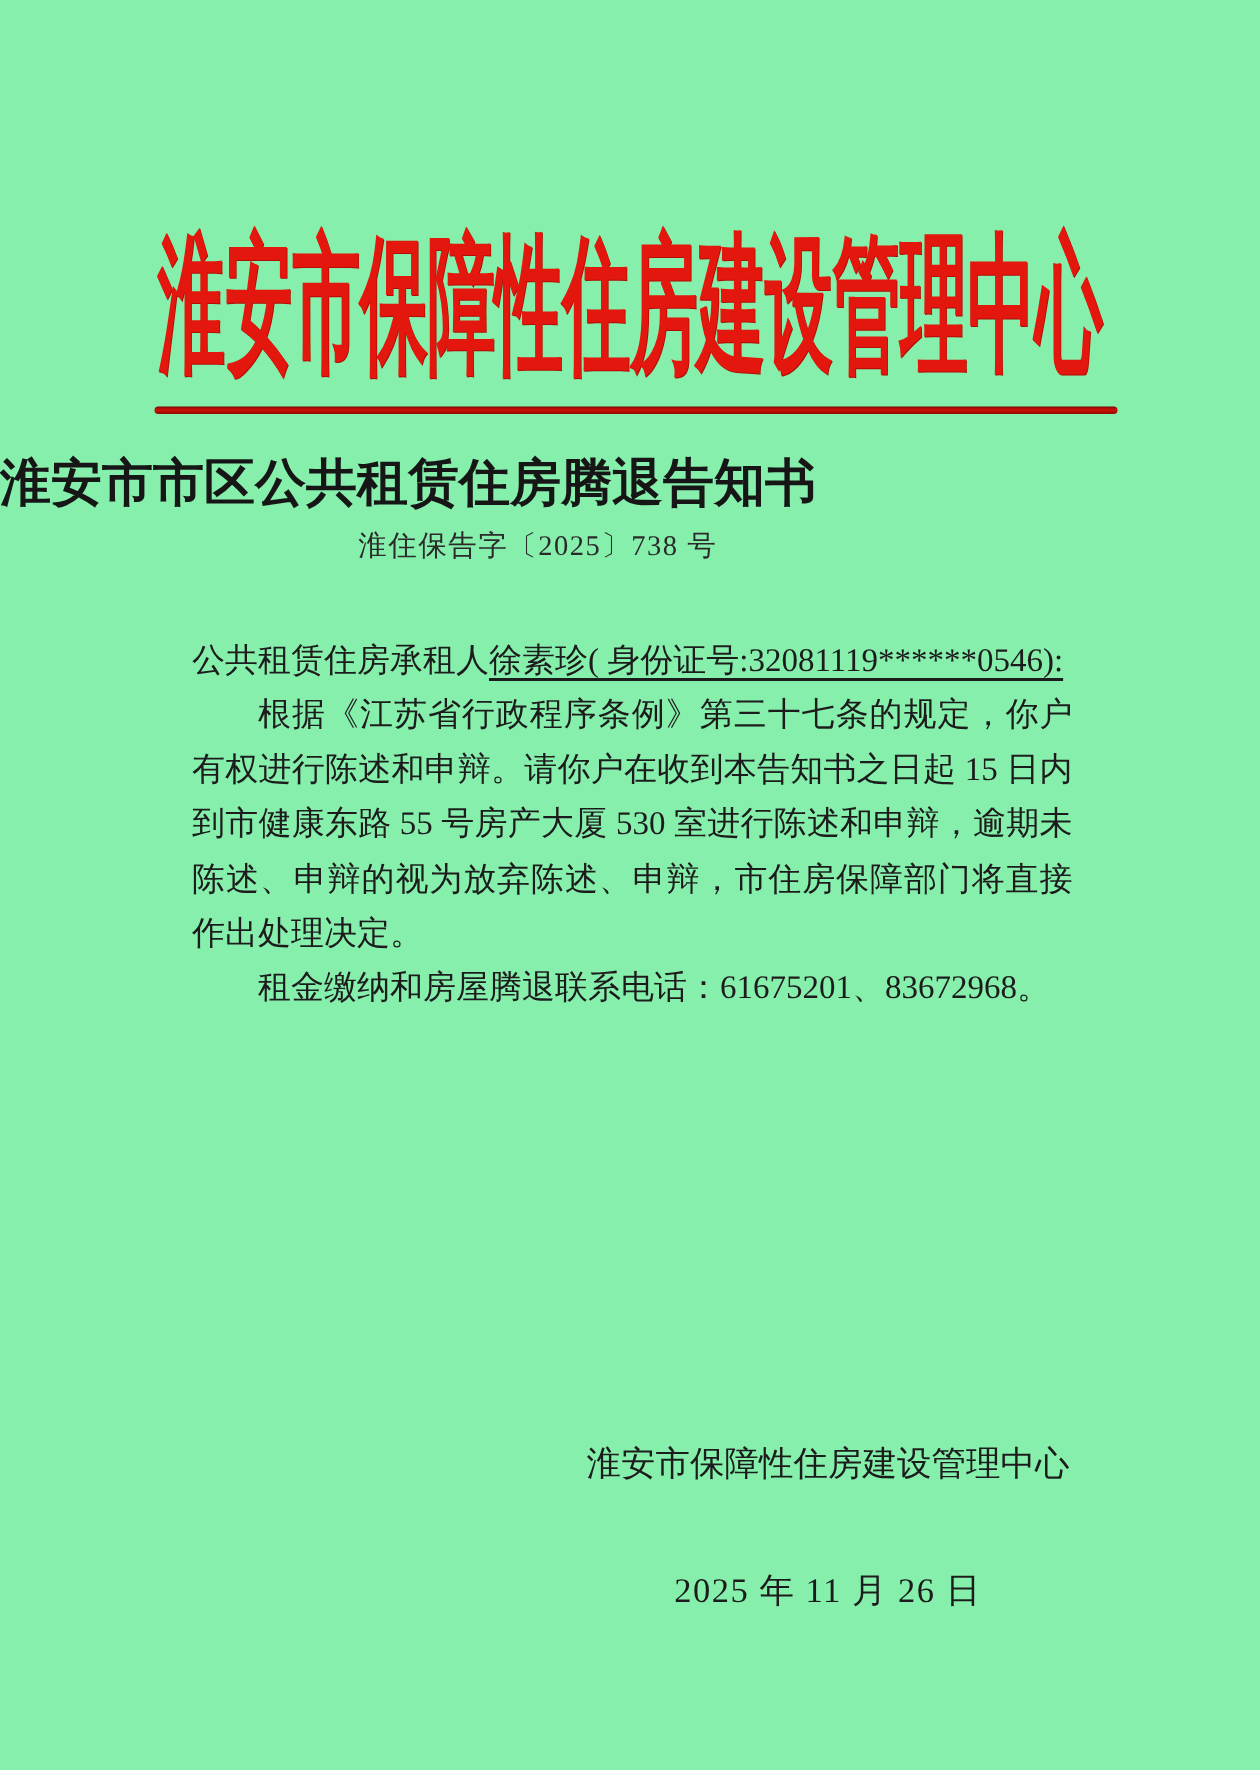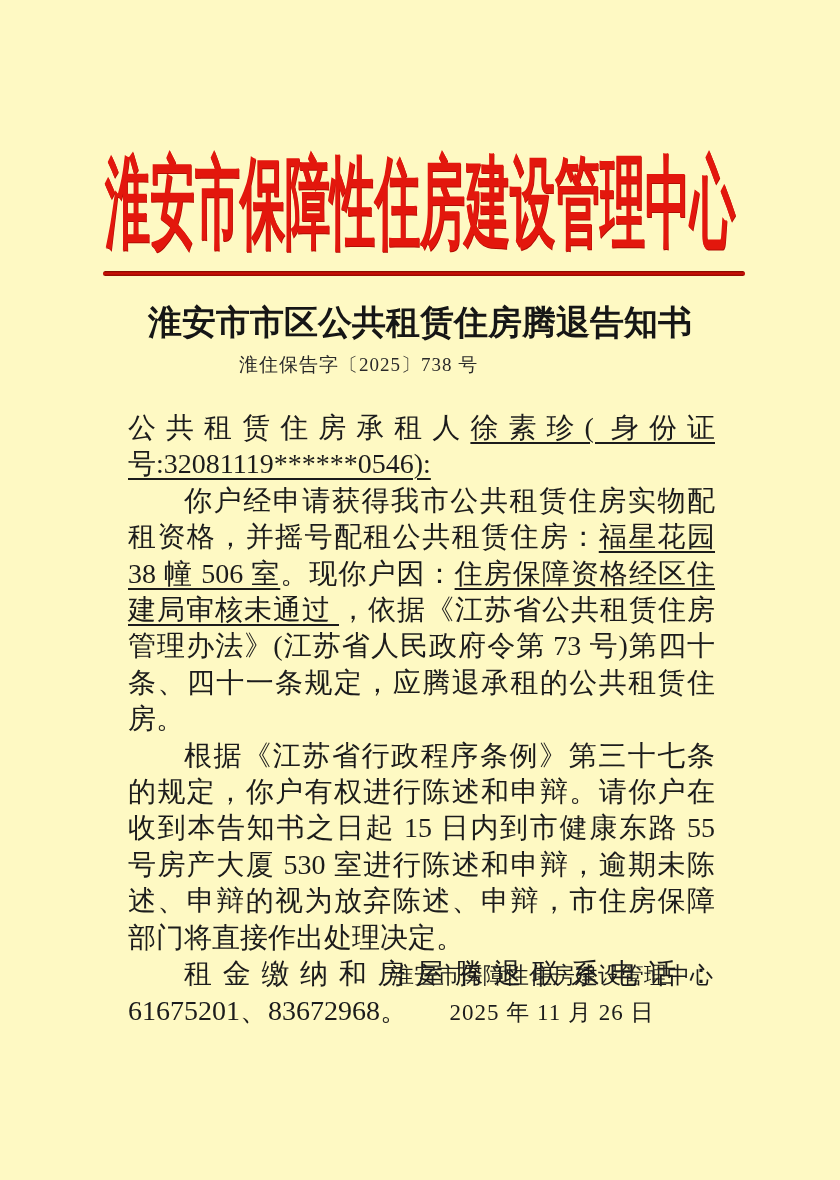--- a/index.html
+++ b/index.html
@@ -10,21 +10,21 @@
     width: 840px;
     height: 1180px;
     background: #ffffff;
     font-family: "Liberation Serif", "DejaVu Serif", serif;
     color: #1b1b1b;
   }
   .page {
     position: relative;
     width: 840px;
     height: 1180px;
-    background: #fef9c3;
+    background: #86efac;
     overflow: hidden;
   }
 
   
   .letterhead-title {
     position: absolute;
     top: 148px;
     left: calc(50% - 700px);
     width: 1400px;
     text-align: center;
@@ -48,45 +48,44 @@
     border-radius: 3px;
     background: linear-gradient(to bottom, #7d0701, #d01105 45%, #8f0a02);
   }
 
   .doc-title {
     position: absolute;
     top: 301px;
     left: 0;
     width: 840px;
     margin: 0;
-    text-align: center;
     font-size: 34px;
     line-height: 44px;
     font-weight: bold;
     color: #161616;
   }
 
   .doc-number {
     position: absolute;
     top: 352px;
     left: 0;
     width: 717px;
     text-align: center;
     font-size: 19px;
     line-height: 26px;
     color: #2a2a2a;
     letter-spacing: 1px;
   }
 
   .doc-body {
     position: absolute;
-    top: 410px;
+    top: 422px;
     left: 128px;
     width: 587px;
-    font-size: 28px;
+    font-size: 22px;
     line-height: 36.4px;
     text-align: justify;
     color: #1c1c1c;
   }
   .para {
     margin: 0;
     padding: 0;
     text-indent: 2em;
   }
   .para.no-indent {
@@ -101,40 +100,39 @@
   .signature {
     position: absolute;
     top: 957px;
     right: 127px;
     text-align: center;
     font-size: 23px;
     line-height: 37px;
     color: #1c1c1c;
   }
   .sig-org { white-space: nowrap; }
-  .sig-date { white-space: nowrap; letter-spacing: 1px; }
+  .sig-date { white-space: nowrap; letter-spacing: 1px; margin-top: 48px; }
 </style>
 </head>
 <body>
 
 <div class="page">
 
   <div class="letterhead-title">淮安市保障性住房建设管理中心</div>
 
   <div class="red-divider"></div>
 
   <h1 class="doc-title">淮安市市区公共租赁住房腾退告知书</h1>
 
   <div class="doc-number">淮住保告字〔2025〕738 号</div>
 
   <div class="doc-body">
 
     <p class="para no-indent"><span>公共租赁住房承租人</span><span class="u">徐素珍( 身份证号:32081119******0546):</span></p>
 
-    <p class="para"><span>你户经申请获得我市公共租赁住房实物配租资格，并摇号配租公共租赁住房：</span><span class="u">福星花园 38 幢 506 室</span><span>。现你户因：</span><span class="u">住房保障资格经区住建局审核未通过 </span><span>，依据《江苏省公共租赁住房管理办法》(江苏省人民政府令第 73 号)第四十条、四十一条规定，应腾退承租的公共租赁住房。</span></p>
 
 
     <p class="para">根据《江苏省行政程序条例》第三十七条的规定，你户有权进行陈述和申辩。请你户在收到本告知书之日起 15 日内到市健康东路 55 号房产大厦 530 室进行陈述和申辩，逾期未陈述、申辩的视为放弃陈述、申辩，市住房保障部门将直接作出处理决定。</p>
 
     <p class="para">租金缴纳和房屋腾退联系电话：61675201、83672968。</p>
 
   </div>
 
   <div class="signature">
     <div class="sig-org">淮安市保障性住房建设管理中心</div>

